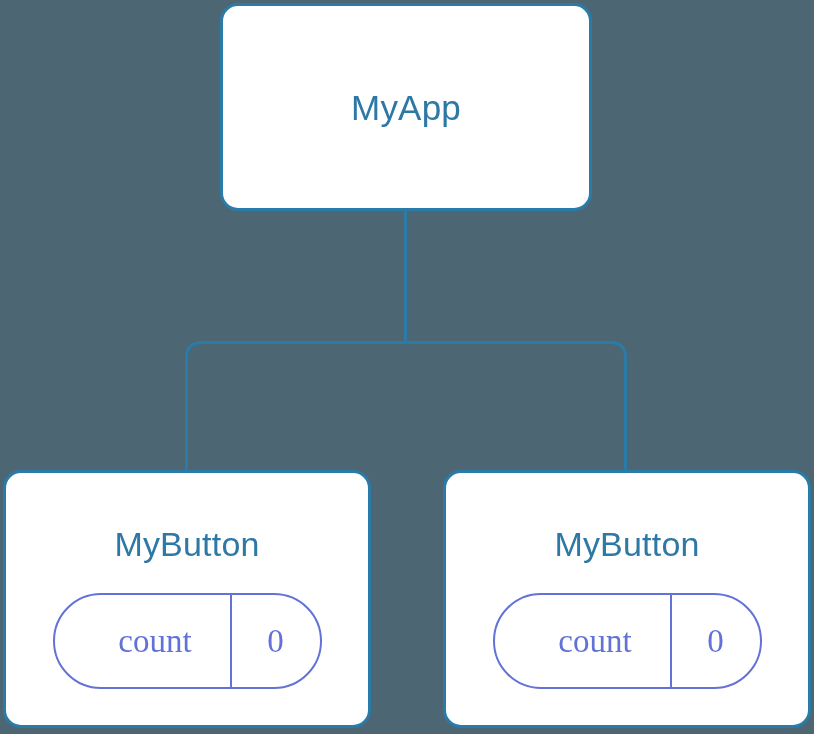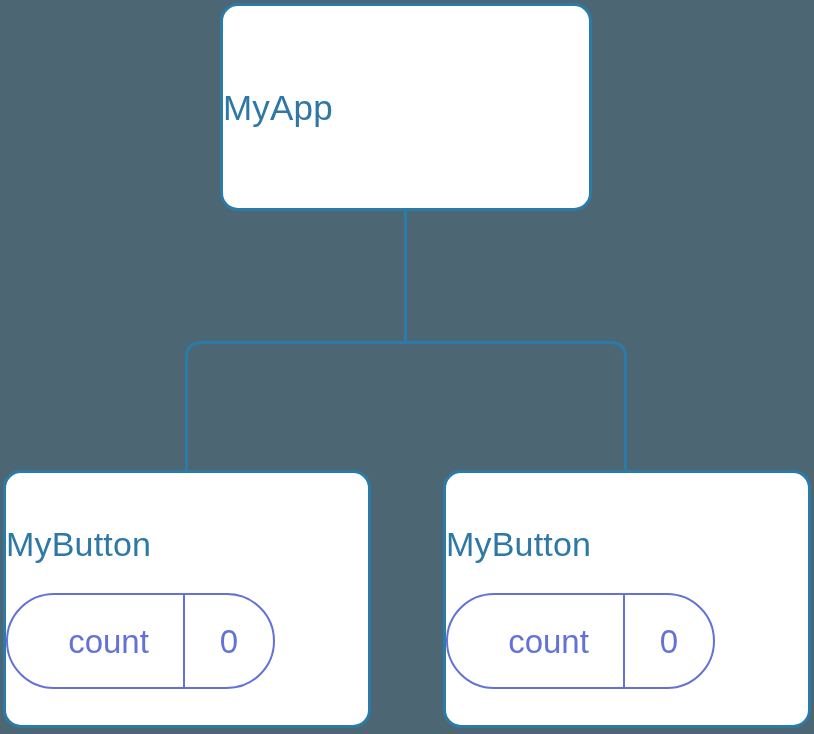--- a/index.html
+++ b/index.html
@@ -35,21 +35,21 @@
   
   .node {
     position: absolute;
     z-index: 2;
     background: #ffffff;
     border: 3px solid #2b7ba8;
     border-radius: 18px;
     box-sizing: border-box;
     display: flex;
     flex-direction: column;
-    align-items: flex-start;
+    align-items: center;
     justify-content: center;
   }
 
   .node-root {
     left: 220px;
     top: 3px;
     width: 372px;
     height: 208px;
   }
 
@@ -86,20 +86,21 @@
   .state-pill {
     margin-top: 32px;
     display: flex;
     align-items: stretch;
     height: 96px;
     border: 2px solid #6272d6;
     border-radius: 48px;
     box-sizing: border-box;
     background: #ffffff;
     overflow: hidden;
+    font-family: Liberation Serif, serif;
   }
 
   .pill-key,
   .pill-value {
     display: flex;
     align-items: center;
     justify-content: center;
     color: #6272d6;
     font-size: 33px;
     line-height: 1;

